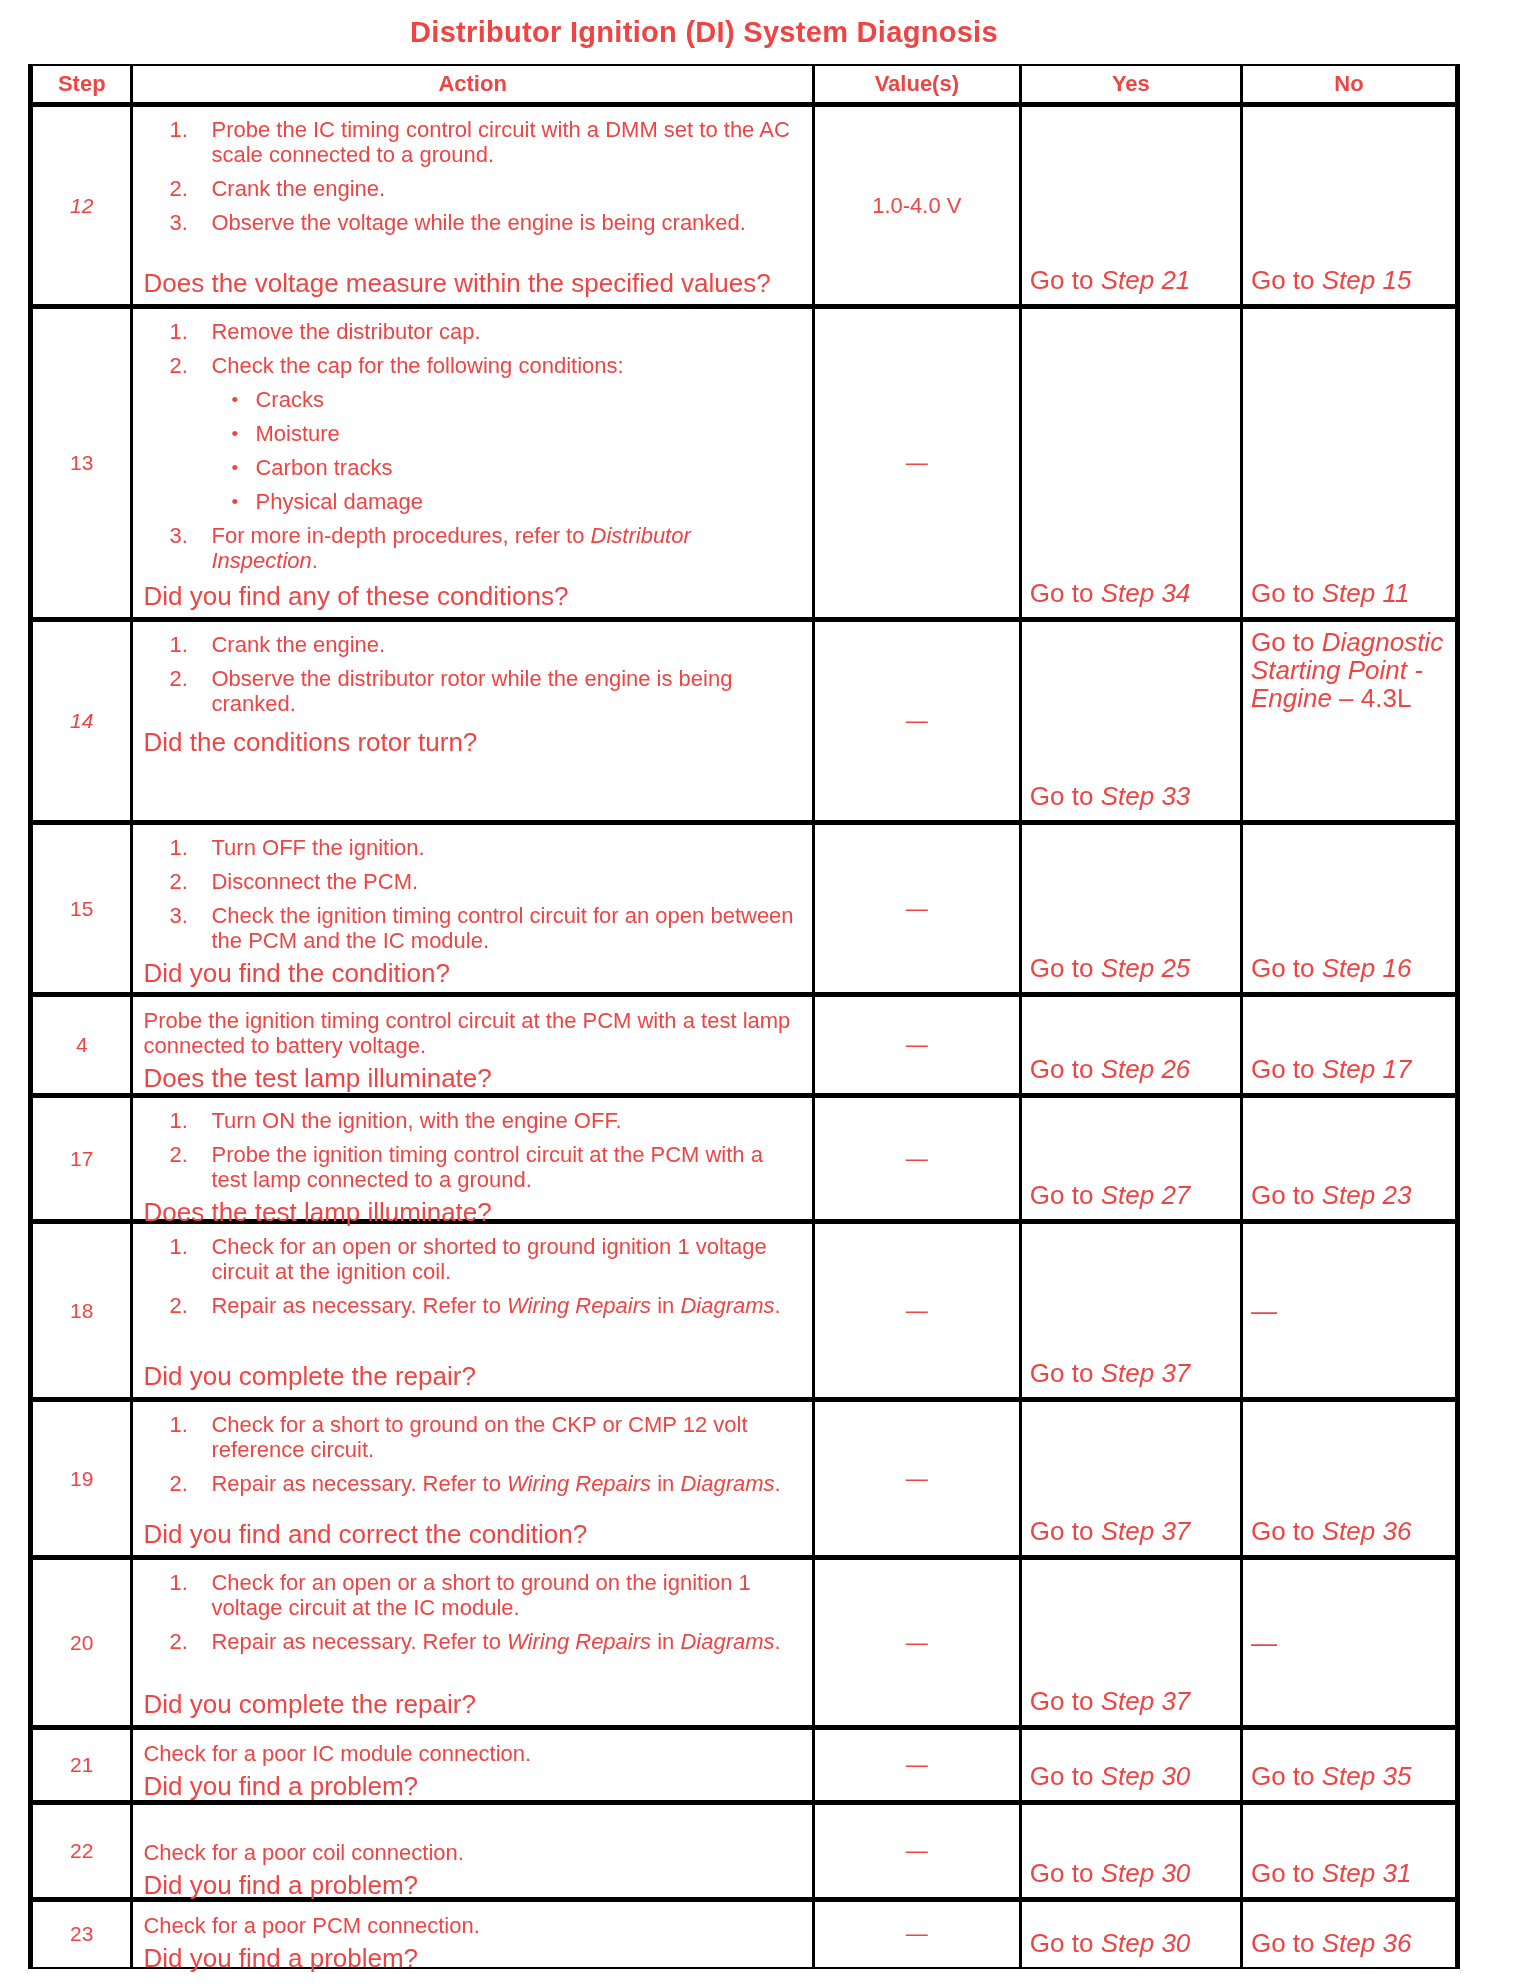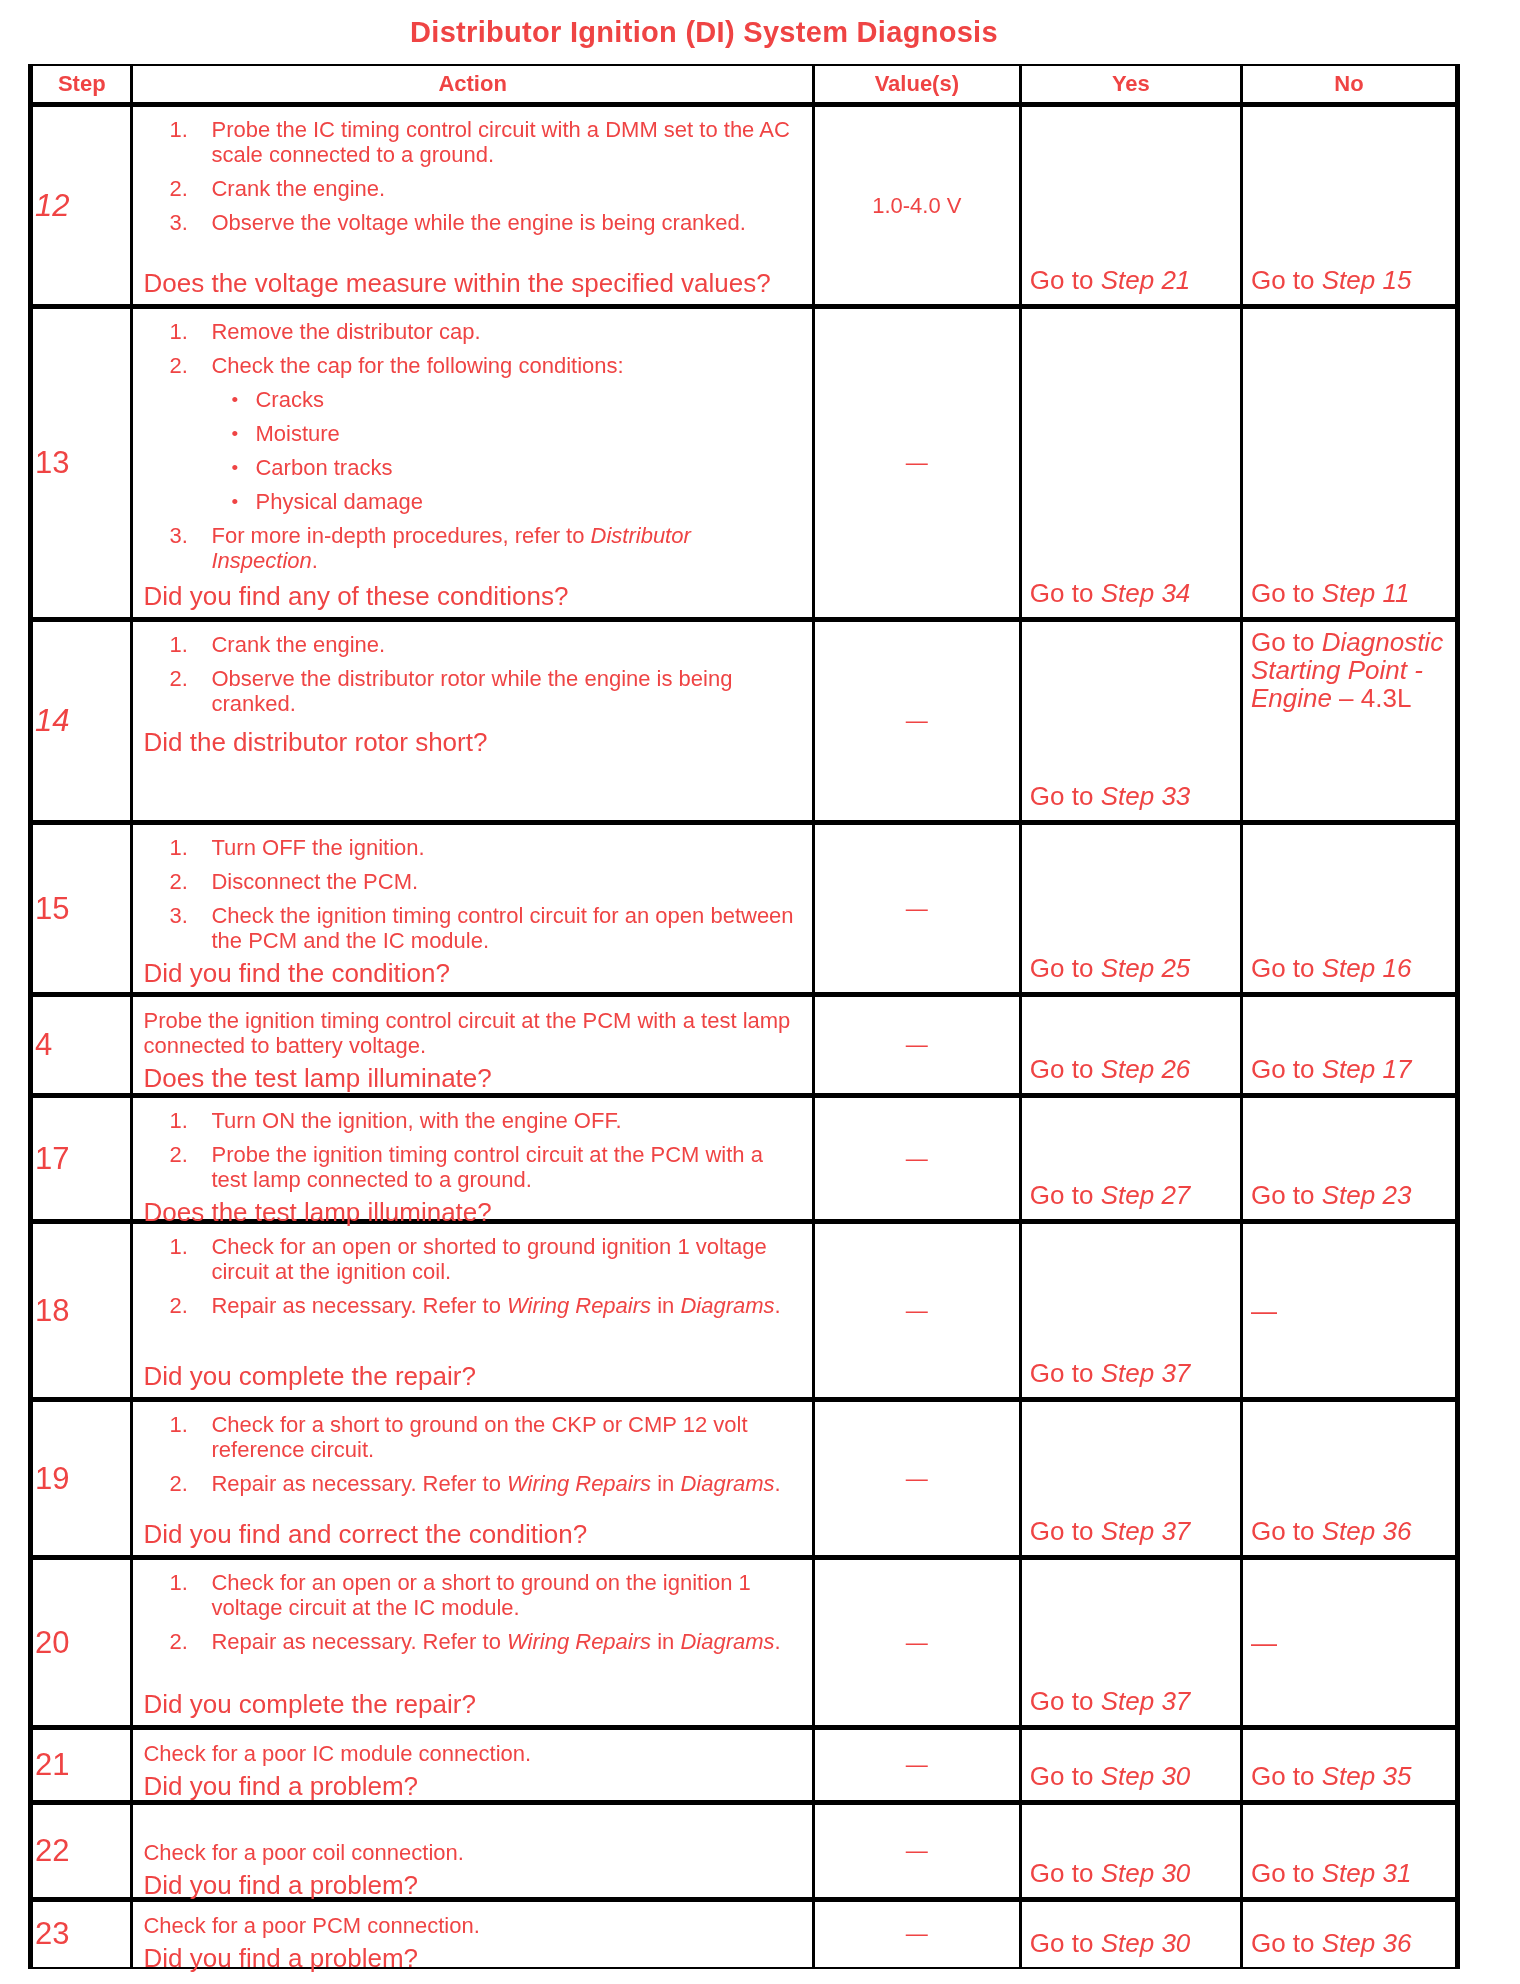--- a/index.html
+++ b/index.html
@@ -27,22 +27,22 @@
   th{
     border-top:3px solid #000;border-bottom:5px solid #000;
     font-size:22px;font-weight:bold;height:36px;text-align:center;
     padding:0 2px;
   }
   td{border-top:5px solid #000;border-bottom:5px solid #000;}
   tbody tr:last-child td{border-bottom:0;}
   thead tr th{border-top:0;}
 
   td.step{
-    vertical-align:middle;
-    font-size:31px;padding:0 2px;
+    text-align:center;vertical-align:middle;
+    font-size:21px;padding:0 2px;
   }
   td.action{vertical-align:top;padding:0;}
   .action-inner{
     display:flex;flex-direction:column;
     box-sizing:border-box;
     padding:6px 10px 8px 10px;
     font-size:22px;line-height:25px;
   }
   .item{display:flex;margin-top:9px;}
   .item:first-child{margin-top:4px;}
@@ -168,21 +168,21 @@
             <td class="action">
               <div class="action-inner" style="height: 198px;">
                 <div class="item num">
                   <span class="num-lbl">1.</span>
                   <span class="txt"><span>Crank the engine.</span></span>
                 </div>
                 <div class="item num">
                   <span class="num-lbl">2.</span>
                   <span class="txt"><span>Observe the distributor rotor while the engine is being cranked.</span></span>
                 </div>
-                <div class="question qtop">Did the distributor rotor short?</div>
+                <div class="question qtop">Did the conditions rotor turn?</div>
               </div>
             </td>
             <td class="value"><span>—</span></td>
             <td class="yn v-bottom">
               <div class="yn-text"><span>Go to </span><span class="it">Step 33</span></div>
             </td>
             <td class="yn v-top">
               <div class="yn-text"><span>Go to </span><span class="it">Diagnostic Starting Point - Engine</span><span> – 4.3L</span></div>
             </td>
           </tr>

